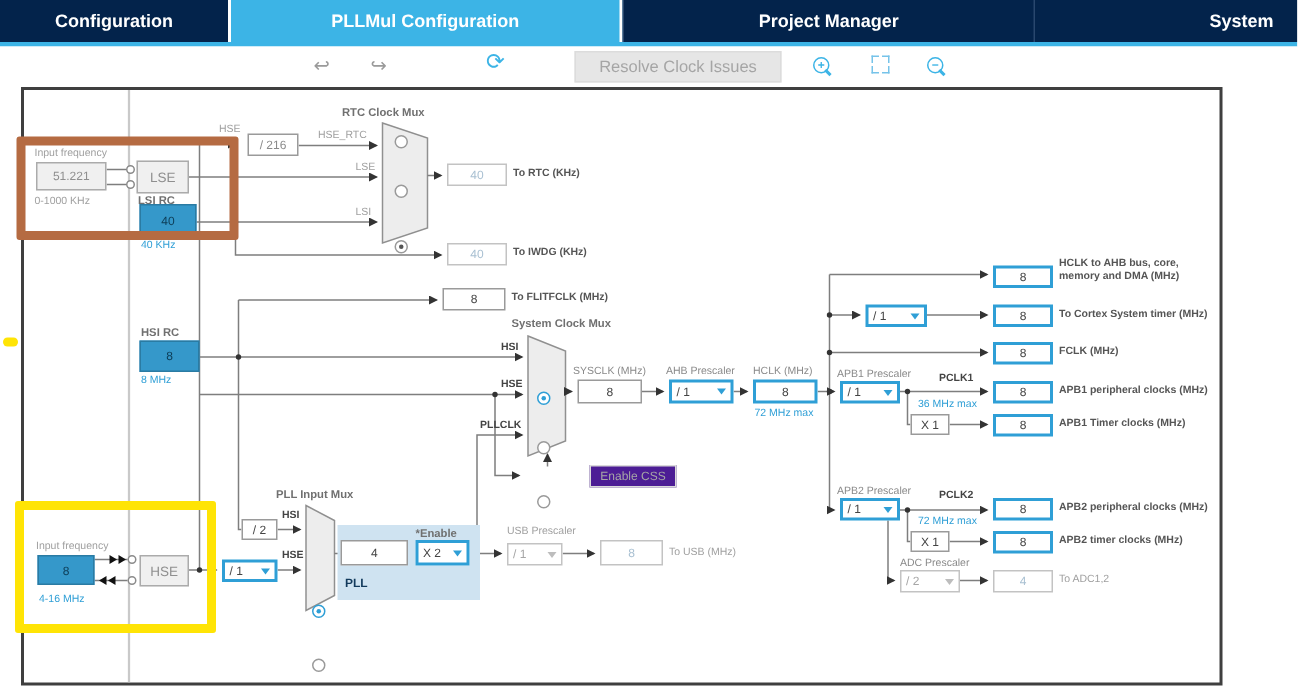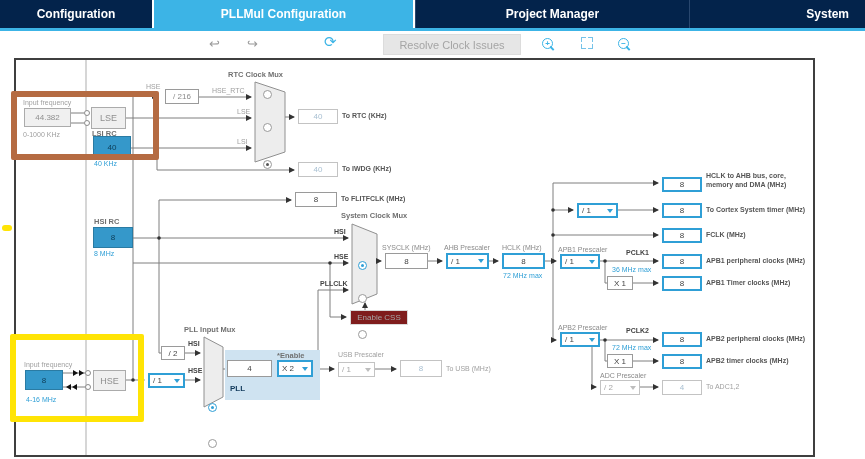--- a/index.html
+++ b/index.html
@@ -46,22 +46,22 @@
   .lbl{font-size:7px;color:#8a8a8a;white-space:nowrap;}
   .lbl.bold{font-weight:bold;color:#555;}
   .lbl.title{font-weight:bold;color:#707070;font-size:7.5px;}
   .lbl.blue{color:#2f9fd6;}
   .lbl.dim{color:#a0a0a0;}
   .lbl.sig{font-weight:bold;color:#444;}
   .radio{width:9px;height:9px;border:1px solid #9a9a9a;border-radius:50%;background:#fff;position:relative;}
   .radio.selgray::after{content:"";position:absolute;left:2px;top:2px;width:3px;height:3px;border-radius:50%;background:#555;}
   .radio.selblue{border-color:#2f9fd6;}
   .radio.selblue::after{content:"";position:absolute;left:2px;top:2px;width:3px;height:3px;border-radius:50%;background:#2f9fd6;}
-  .cssbtn{display:flex;align-items:center;justify-content:center;background:#7f1d1d;border:1px solid #dadada;
-          color:#a6a6a6;font-size:8px;}
+  .cssbtn{display:flex;align-items:center;justify-content:center;background:#4c1d95;border:1px solid #dadada;
+          color:#a6a6a6;font-size:8px;margin-left:43px;}
   .pllpanel{background:#cfe3f1;z-index:1;}
   .hl{position:absolute;z-index:6;pointer-events:none;}
 </style>
 </head>
 <body>
 
 <div class="app">
 
   <div class="tabbar">
     <div class="tab" style="width:152px">Configuration</div>
@@ -192,21 +192,21 @@
     <div class="node lbl dim" style="left:221px;top:78px">LSI</div>
     <div class="node radio" style="left:247px;top:30px"></div>
     <div class="node radio" style="left:247px;top:54px"></div>
     <div class="node radio selgray" style="left:247px;top:82px"></div>
     <div class="node box off" style="left:282px;top:49px;width:40px;height:15px">40</div>
     <div class="node lbl bold" style="left:326px;top:52px">To RTC (KHz)</div>
     <div class="node box off" style="left:282px;top:102px;width:40px;height:15px">40</div>
     <div class="node lbl bold" style="left:326px;top:105px">To IWDG (KHz)</div>
 
     <div class="node lbl dim" style="left:7px;top:39px">Input frequency</div>
-    <div class="node box gray" style="left:8px;top:48px;width:47px;height:19px">44.382</div>
+    <div class="node box gray" style="left:8px;top:48px;width:47px;height:19px">51.221</div>
     <div class="node lbl dim" style="left:7px;top:71px">0-1000 KHz</div>
     <div class="node box gray" style="left:75px;top:47px;width:35px;height:22px;font-size:9px">LSE</div>
     <div class="node lbl title" style="left:76px;top:69px">LSI RC</div>
     <div class="node box fill" style="left:77px;top:76px;width:38px;height:22px">40</div>
     <div class="node lbl blue" style="left:78px;top:100px">40 KHz</div>
 
     <div class="node box dark" style="left:279px;top:132px;width:42px;height:15px">8</div>
     <div class="node lbl bold" style="left:325px;top:135px">To FLITFCLK (MHz)</div>
     <div class="node lbl title" style="left:78px;top:157px">HSI RC</div>
     <div class="node box fill" style="left:77px;top:167px;width:40px;height:21px">8</div>

